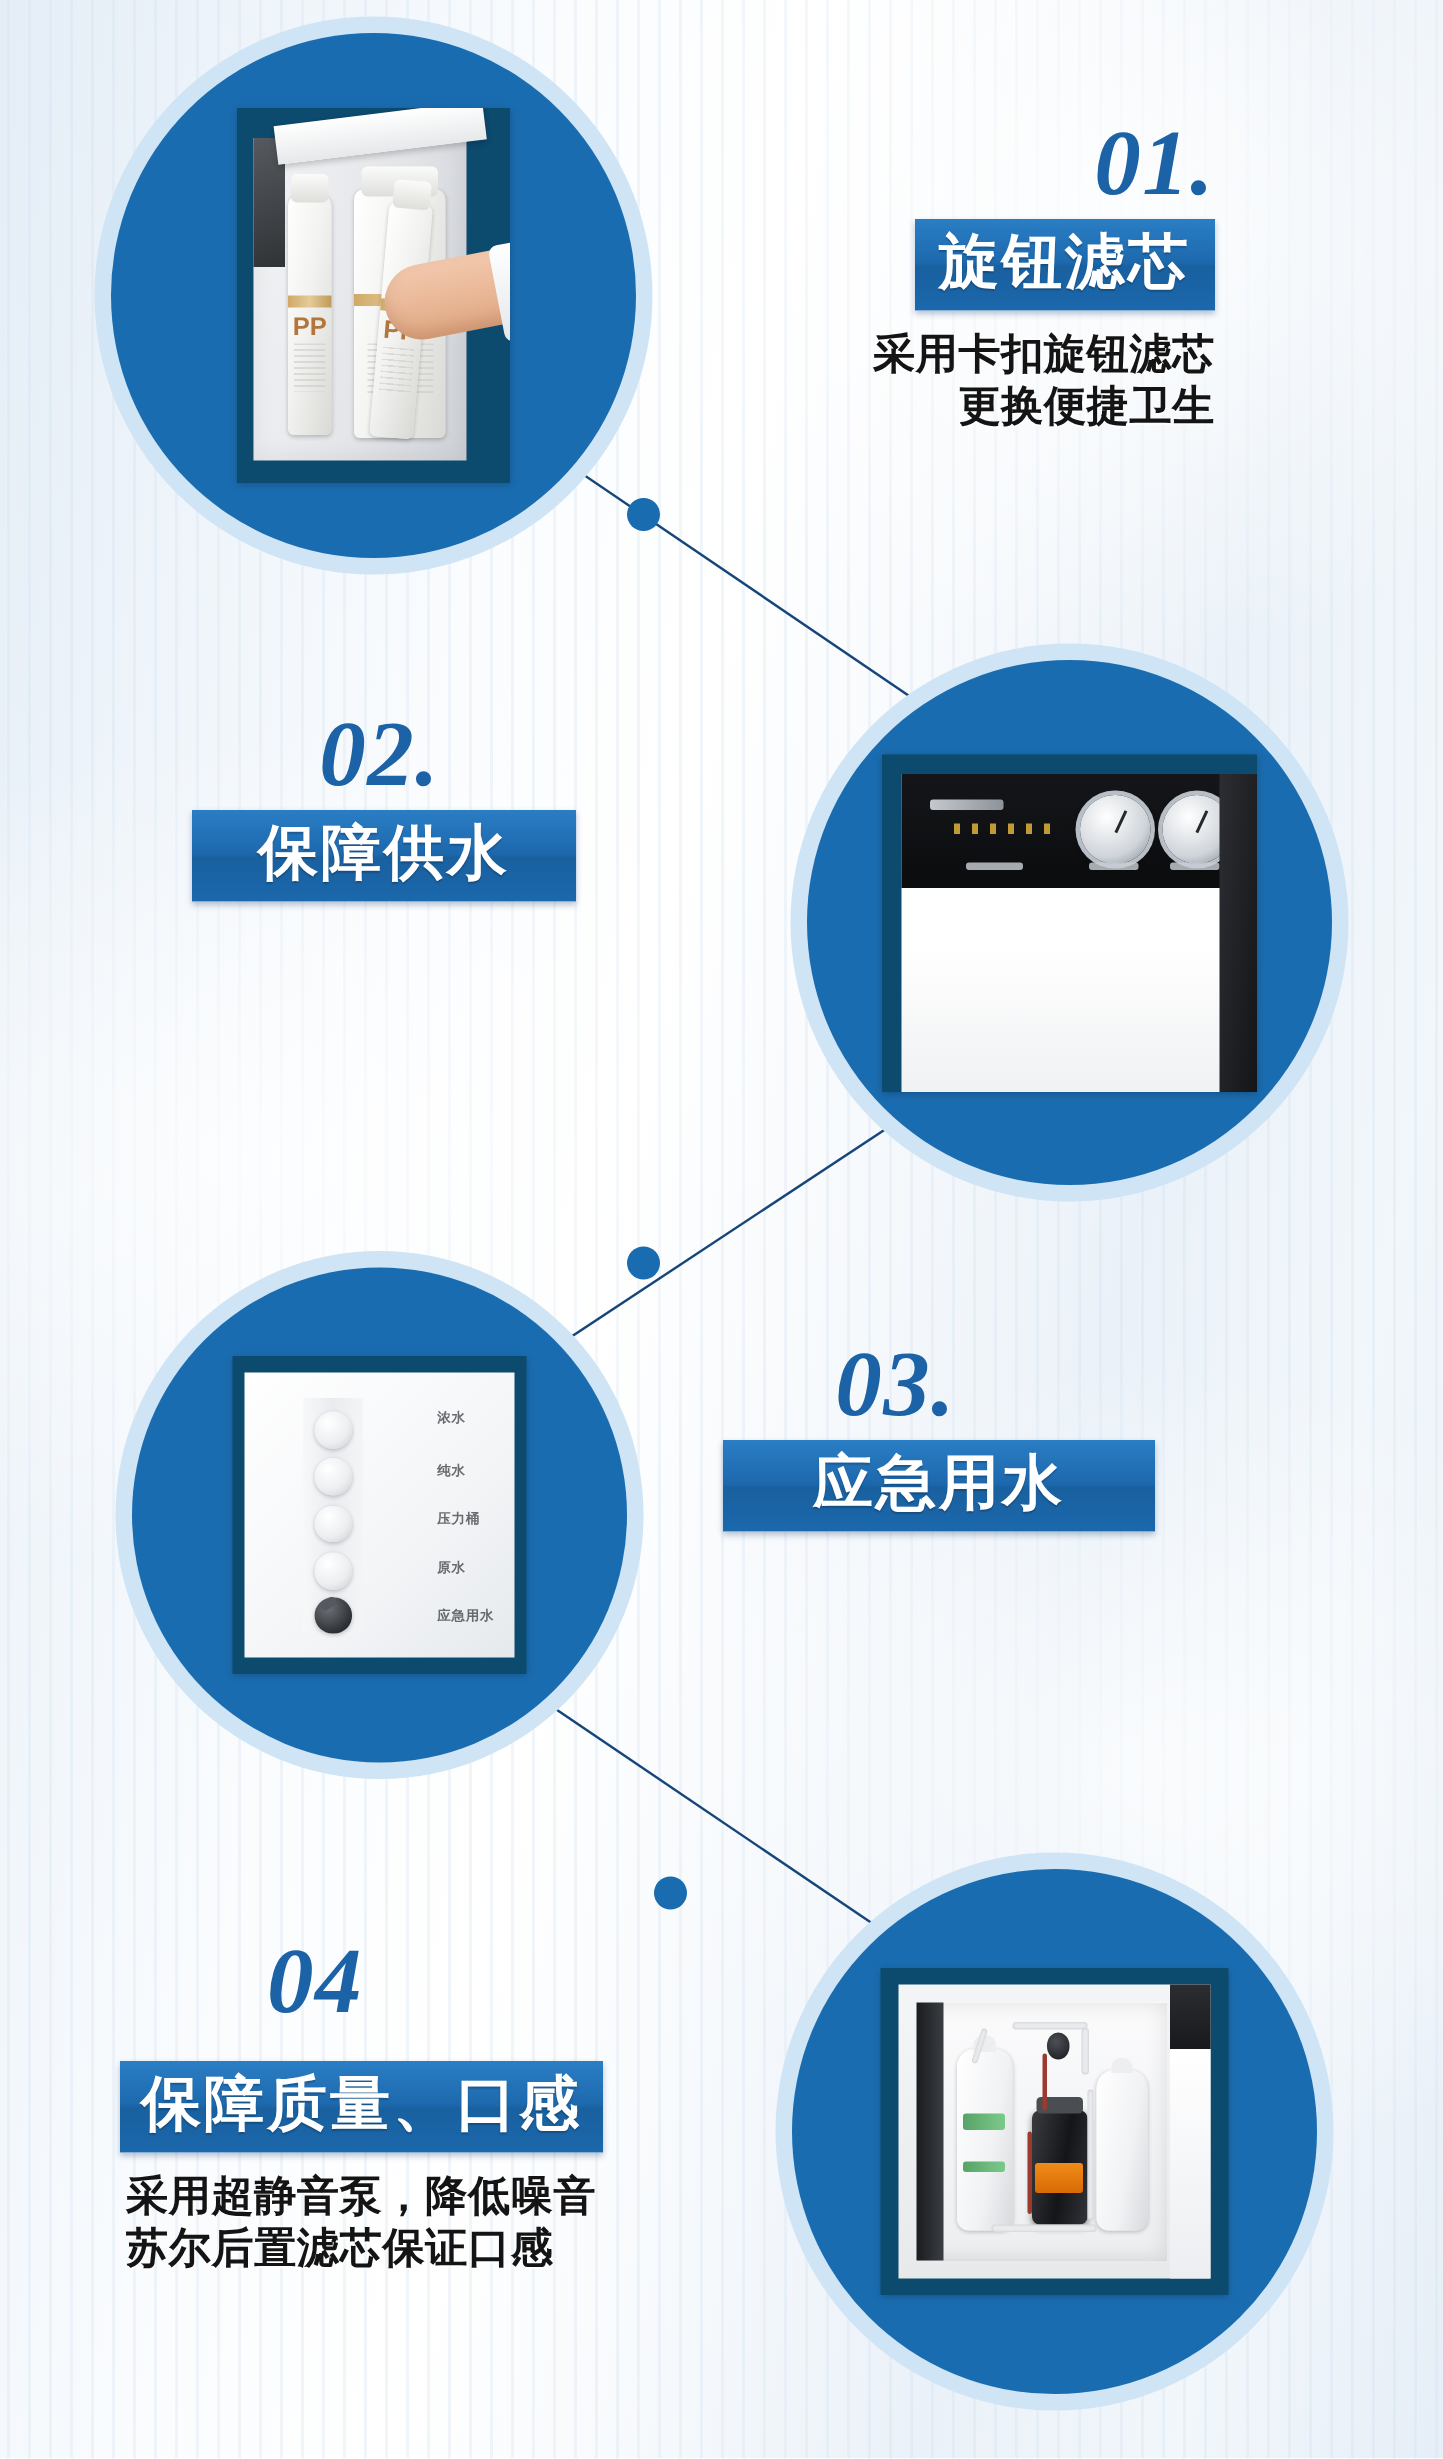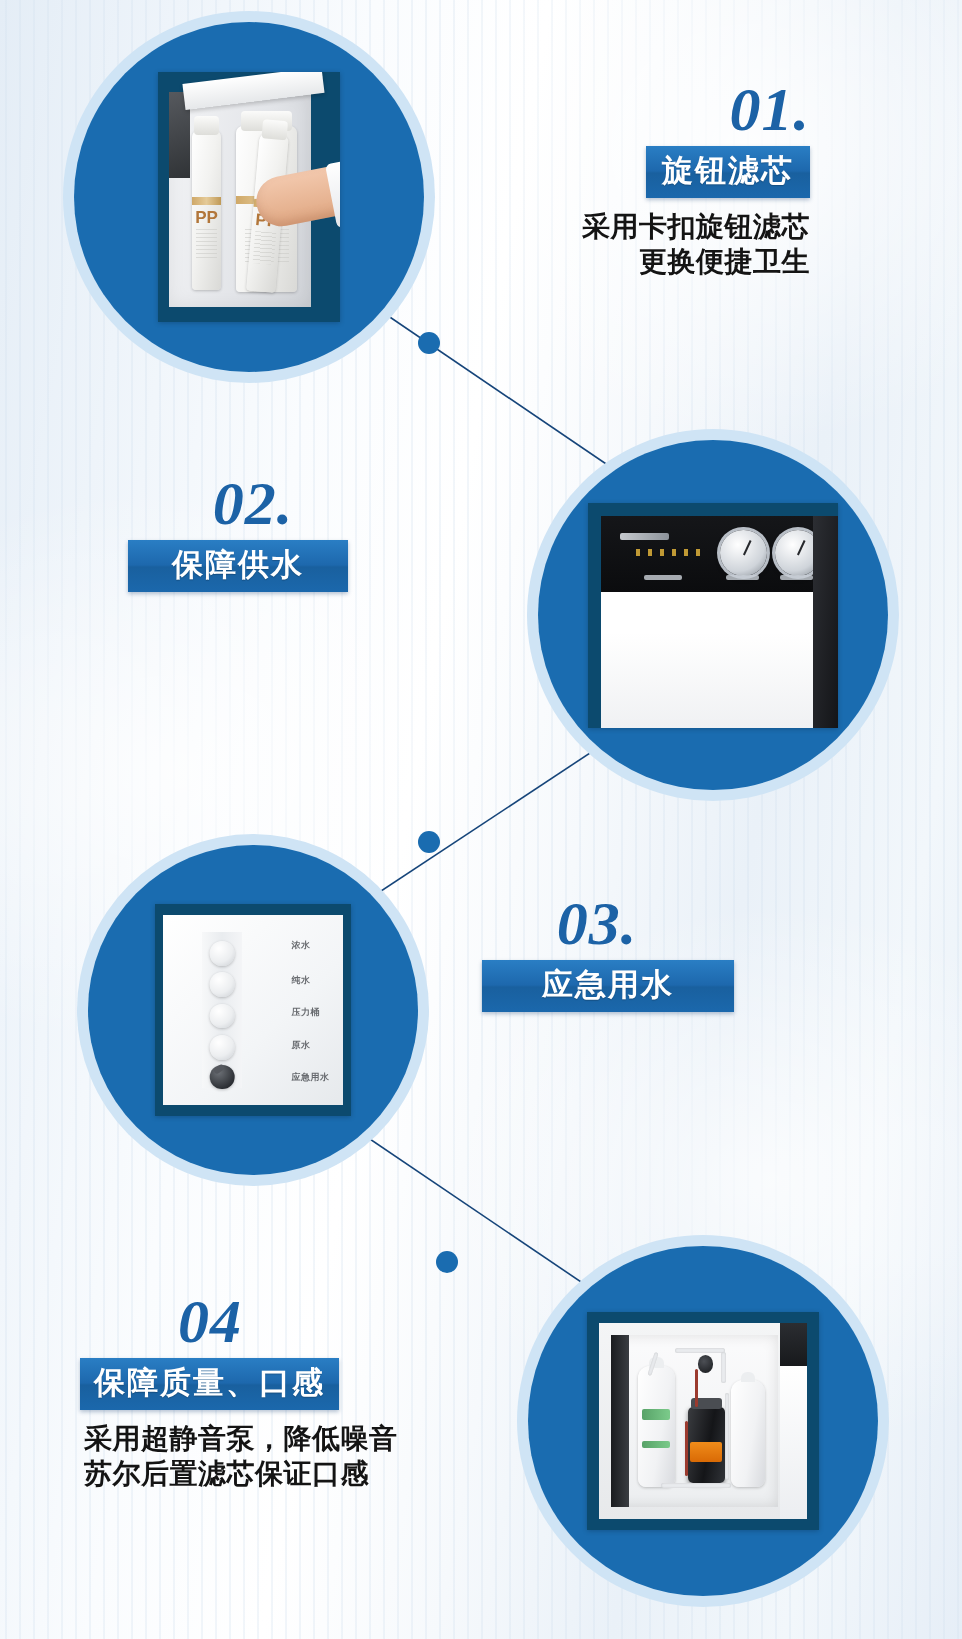--- a/index.html
+++ b/index.html
@@ -82,21 +82,21 @@
     font-weight: 700;
     font-size: 62px;
     line-height: 1;
     color: #1c62a6;
     letter-spacing: 1px;
   }
   .titlebar {
     display: inline-block;
     background: linear-gradient(180deg, #2a7ec4 0%, #1d68ad 48%, #19609f 52%, #1b68ac 100%);
     color: #ffffff;
-    font-size: 31px;
+    font-size: 40px;
     font-weight: 700;
     line-height: 1;
     padding: 9px 16px 12px 16px;
     letter-spacing: 2px;
     box-shadow: 0 2px 4px rgba(20,60,110,0.30);
     text-shadow: 0 1px 1px rgba(0,0,0,0.22);
     white-space: nowrap;
   }
   .desc {
     color: #141414;
@@ -348,20 +348,20 @@
           <div class="wire" style="left:50%; top:20%; width:1.8%; height:22%;"></div>
         </div>
         <div class="p4-darkr"></div>
         <div class="p4-white-r"></div>
       </div>
     </div>
   </div>
 
   <div class="block align-left" style="left:80px; top:1290px; width:420px;">
     <div class="num" style="text-align:center; width:260px;">04</div>
-    <div style="margin-top:6px;">
+    <div style="margin-top:22px;">
       <span class="titlebar" style="padding-left:14px; padding-right:14px;">保障质量、口感</span>
     </div>
     <div class="desc" style="margin-top:11px; margin-left:4px;">采用超静音泵，降低噪音
 苏尔后置滤芯保证口感</div>
   </div>
 
 </div>
 
 </body></html>

